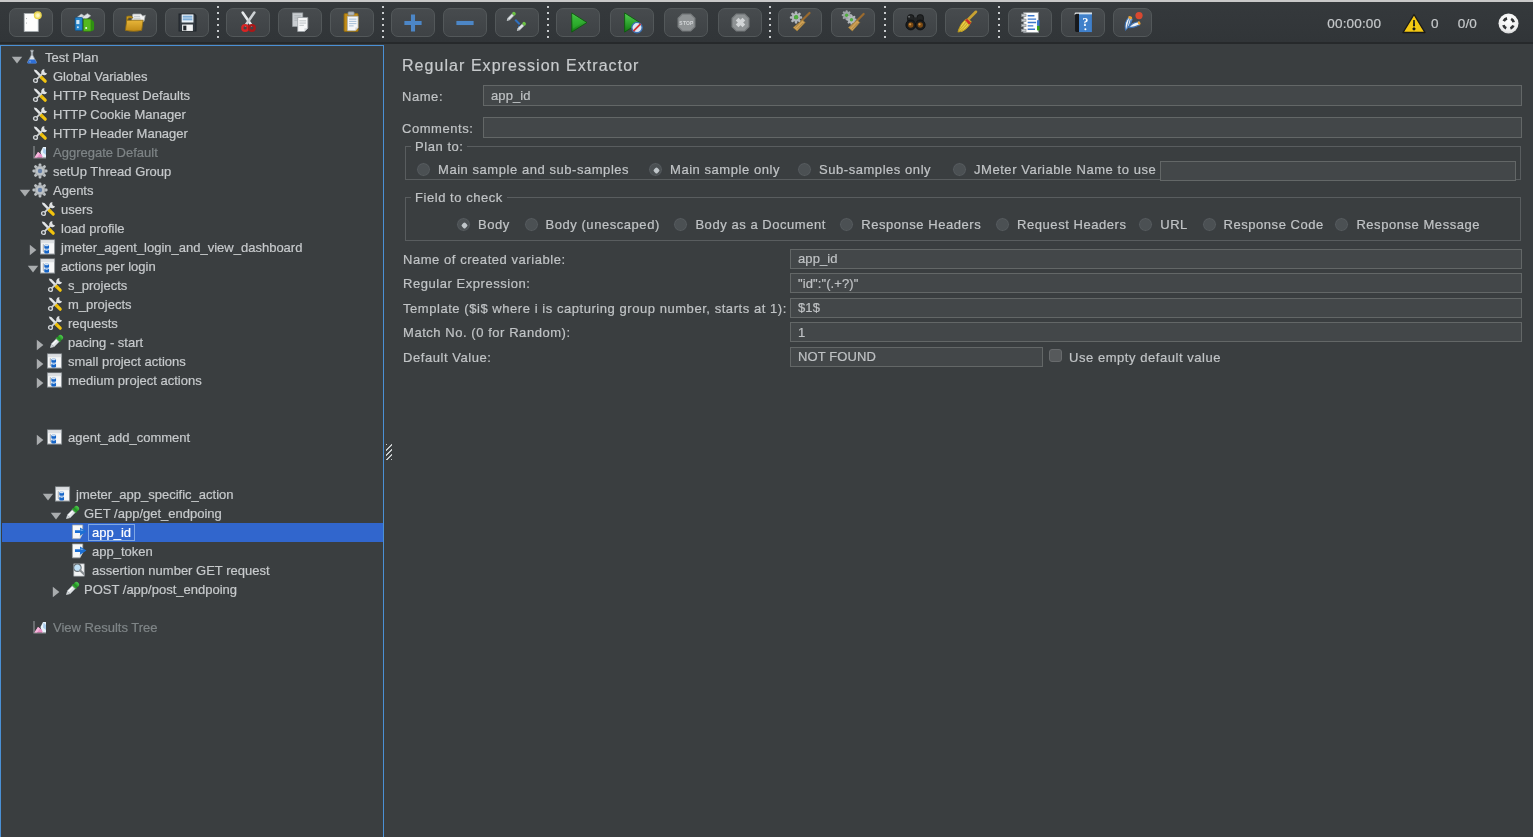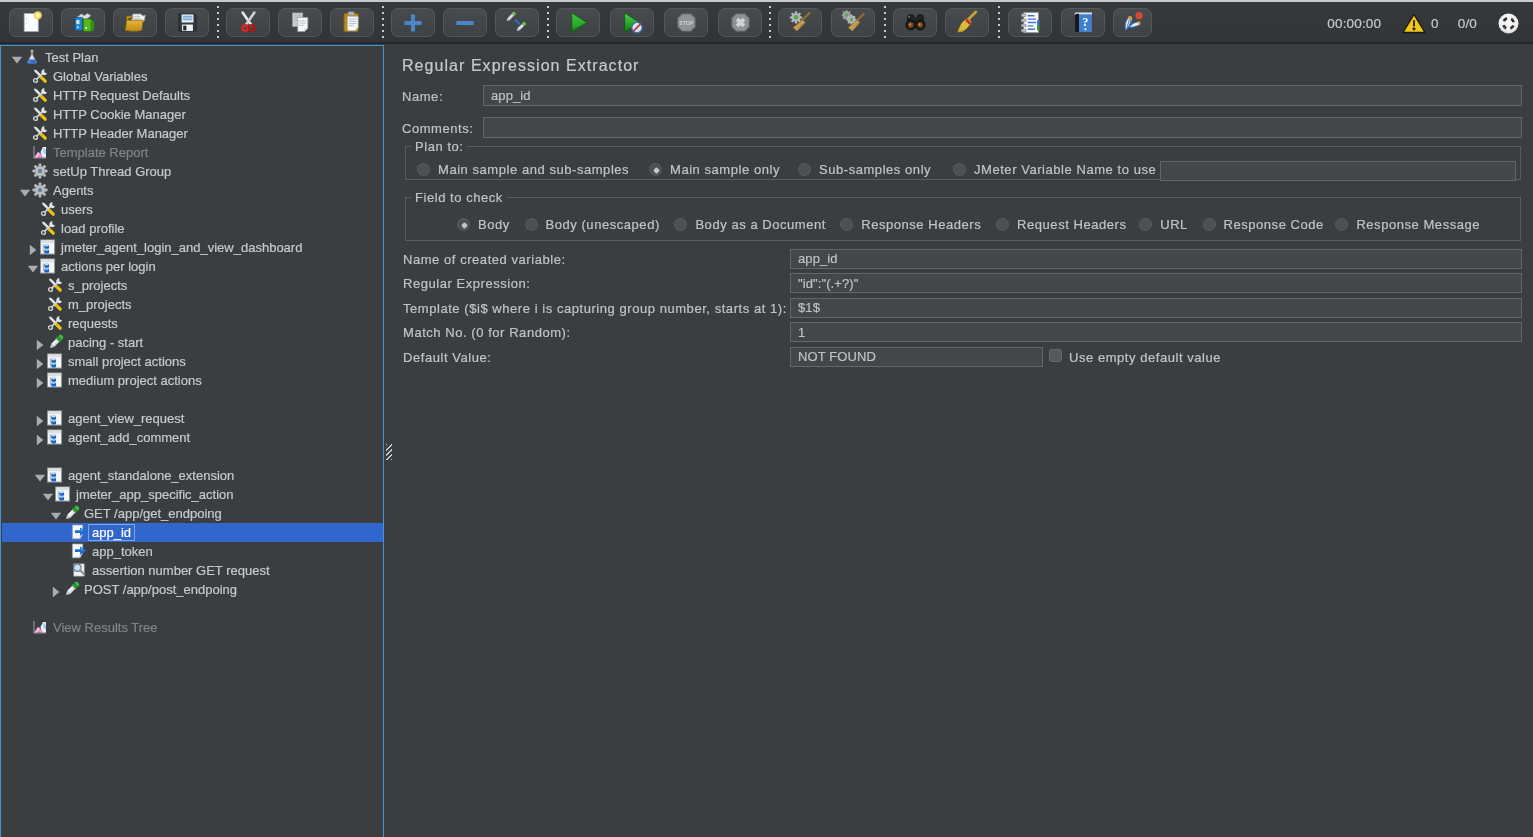--- a/index.html
+++ b/index.html
@@ -382,21 +382,21 @@
         <use href="#s-config"></use>
       </svg><span class="tlabel" style="left:51px">HTTP Request Defaults</span></div>
 <div class="trow" style="top:59px"><svg class="ticon" width="16" height="16" style="left:30px;top:1px">
         <use href="#s-config"></use>
       </svg><span class="tlabel" style="left:51px">HTTP Cookie Manager</span></div>
 <div class="trow" style="top:78px"><svg class="ticon" width="16" height="16" style="left:30px;top:1px">
         <use href="#s-config"></use>
       </svg><span class="tlabel" style="left:51px">HTTP Header Manager</span></div>
 <div class="trow dis" style="top:97px"><svg class="ticon" width="16" height="16" style="left:30px;top:1px">
         <use href="#s-chart"></use>
-      </svg><span class="tlabel" style="left:51px">Template Report</span></div>
+      </svg><span class="tlabel" style="left:51px">Aggregate Default</span></div>
 <div class="trow" style="top:116px"><svg class="ticon" width="16" height="16" style="left:30px;top:1px">
         <use href="#s-gear"></use>
       </svg><span class="tlabel" style="left:51px">setUp Thread Group</span></div>
 <div class="trow" style="top:135px"><svg class="thandle" width="12" height="12" style="left:17px">
         <use href="#s-hopen"></use>
       </svg><svg class="ticon" width="16" height="16" style="left:30px;top:1px">
         <use href="#s-gear"></use>
       </svg><span class="tlabel" style="left:51px">Agents</span></div>
 <div class="trow" style="top:154px"><svg class="ticon" width="16" height="16" style="left:38px;top:1px">
         <use href="#s-config"></use>
@@ -431,35 +431,25 @@
 <div class="trow" style="top:306px"><svg class="thandle" width="12" height="12" style="left:32px">
         <use href="#s-hclosed"></use>
       </svg><svg class="ticon" width="16" height="16" style="left:45px;top:1px">
         <use href="#s-ctrl"></use>
       </svg><span class="tlabel" style="left:66px">small project actions</span></div>
 <div class="trow" style="top:325px"><svg class="thandle" width="12" height="12" style="left:32px">
         <use href="#s-hclosed"></use>
       </svg><svg class="ticon" width="16" height="16" style="left:45px;top:1px">
         <use href="#s-ctrl"></use>
       </svg><span class="tlabel" style="left:66px">medium project actions</span></div>
-<div class="trow" style="top:363px"><svg class="thandle" width="12" height="12" style="left:32px">
-        <use href="#s-hclosed"></use>
-      </svg><svg class="ticon" width="16" height="16" style="left:45px;top:1px">
-        <use href="#s-ctrl"></use>
-      </svg><span class="tlabel" style="left:66px">agent_view_request</span></div>
 <div class="trow" style="top:382px"><svg class="thandle" width="12" height="12" style="left:32px">
         <use href="#s-hclosed"></use>
       </svg><svg class="ticon" width="16" height="16" style="left:45px;top:1px">
         <use href="#s-ctrl"></use>
       </svg><span class="tlabel" style="left:66px">agent_add_comment</span></div>
-<div class="trow" style="top:420px"><svg class="thandle" width="12" height="12" style="left:32px">
-        <use href="#s-hopen"></use>
-      </svg><svg class="ticon" width="16" height="16" style="left:45px;top:1px">
-        <use href="#s-ctrl"></use>
-      </svg><span class="tlabel" style="left:66px">agent_standalone_extension</span></div>
 <div class="trow" style="top:439px"><svg class="thandle" width="12" height="12" style="left:40px">
         <use href="#s-hopen"></use>
       </svg><svg class="ticon" width="16" height="16" style="left:53px;top:1px">
         <use href="#s-ctrl"></use>
       </svg><span class="tlabel" style="left:74px">jmeter_app_specific_action</span></div>
 <div class="trow" style="top:458px"><svg class="thandle" width="12" height="12" style="left:48px">
         <use href="#s-hopen"></use>
       </svg><svg class="ticon" width="18" height="18" style="left:61px;top:0px">
         <use href="#s-pipette"></use>
       </svg><span class="tlabel" style="left:82px">GET /app/get_endpoing</span></div>

